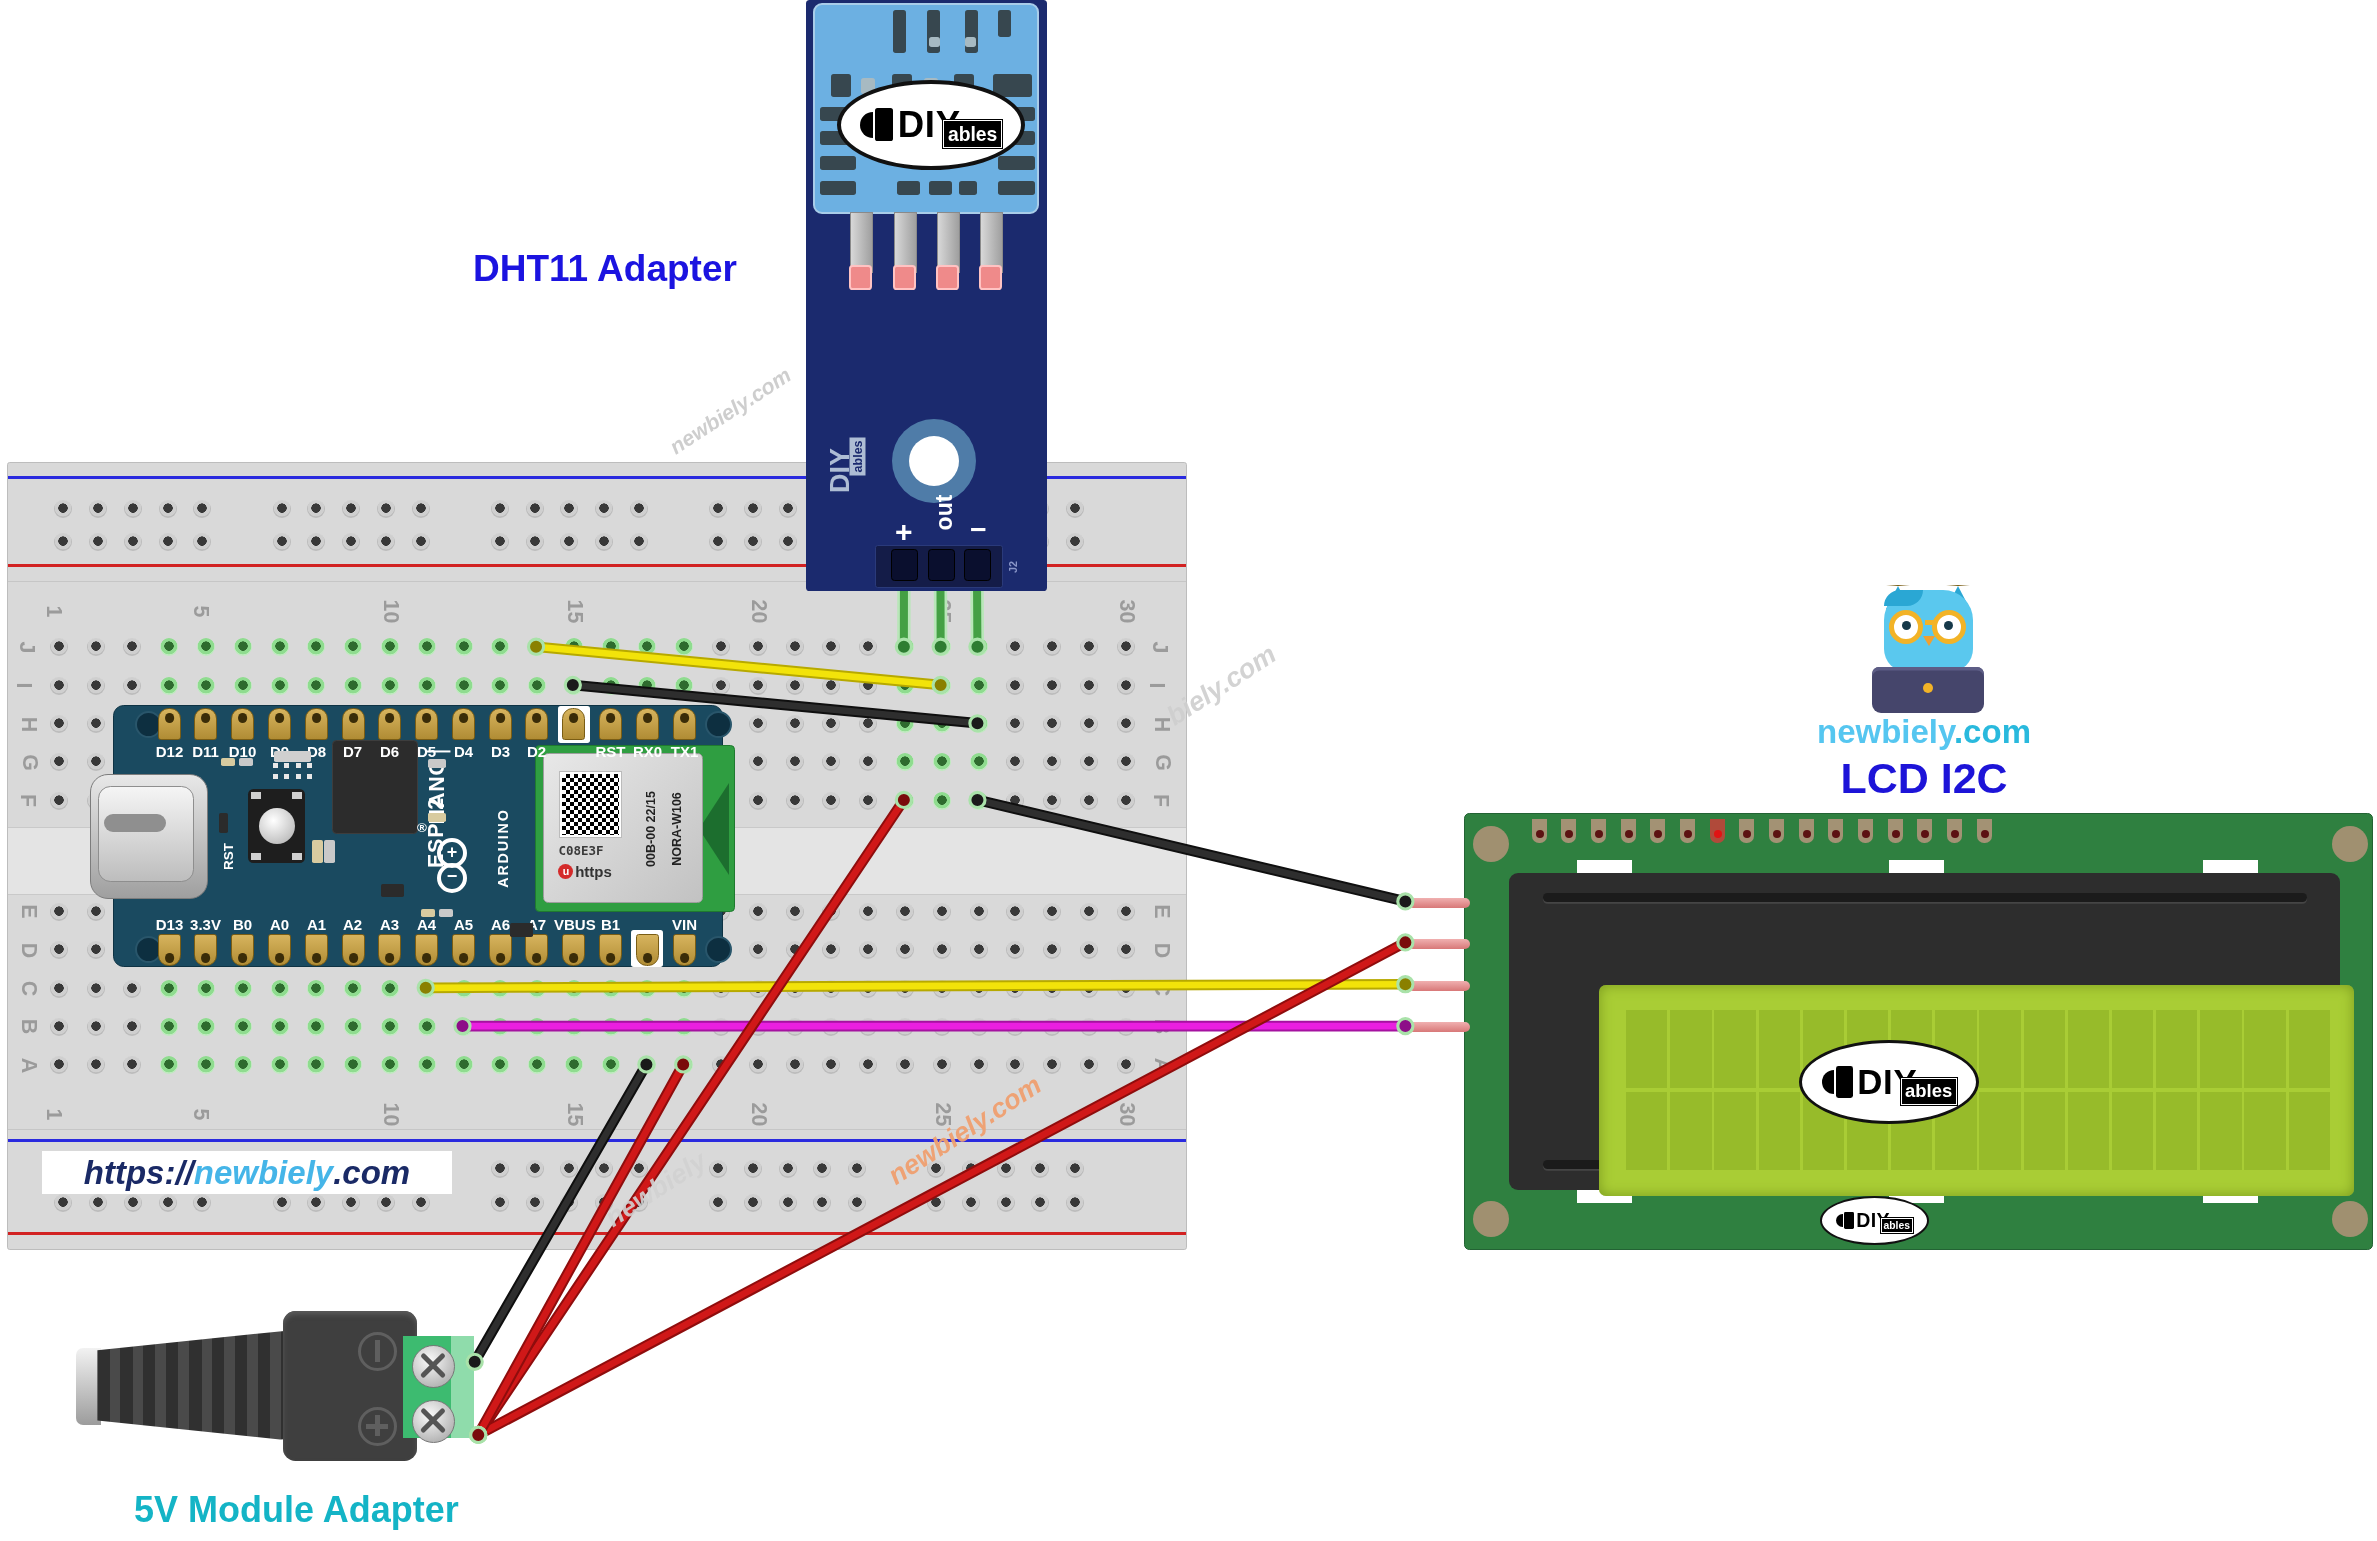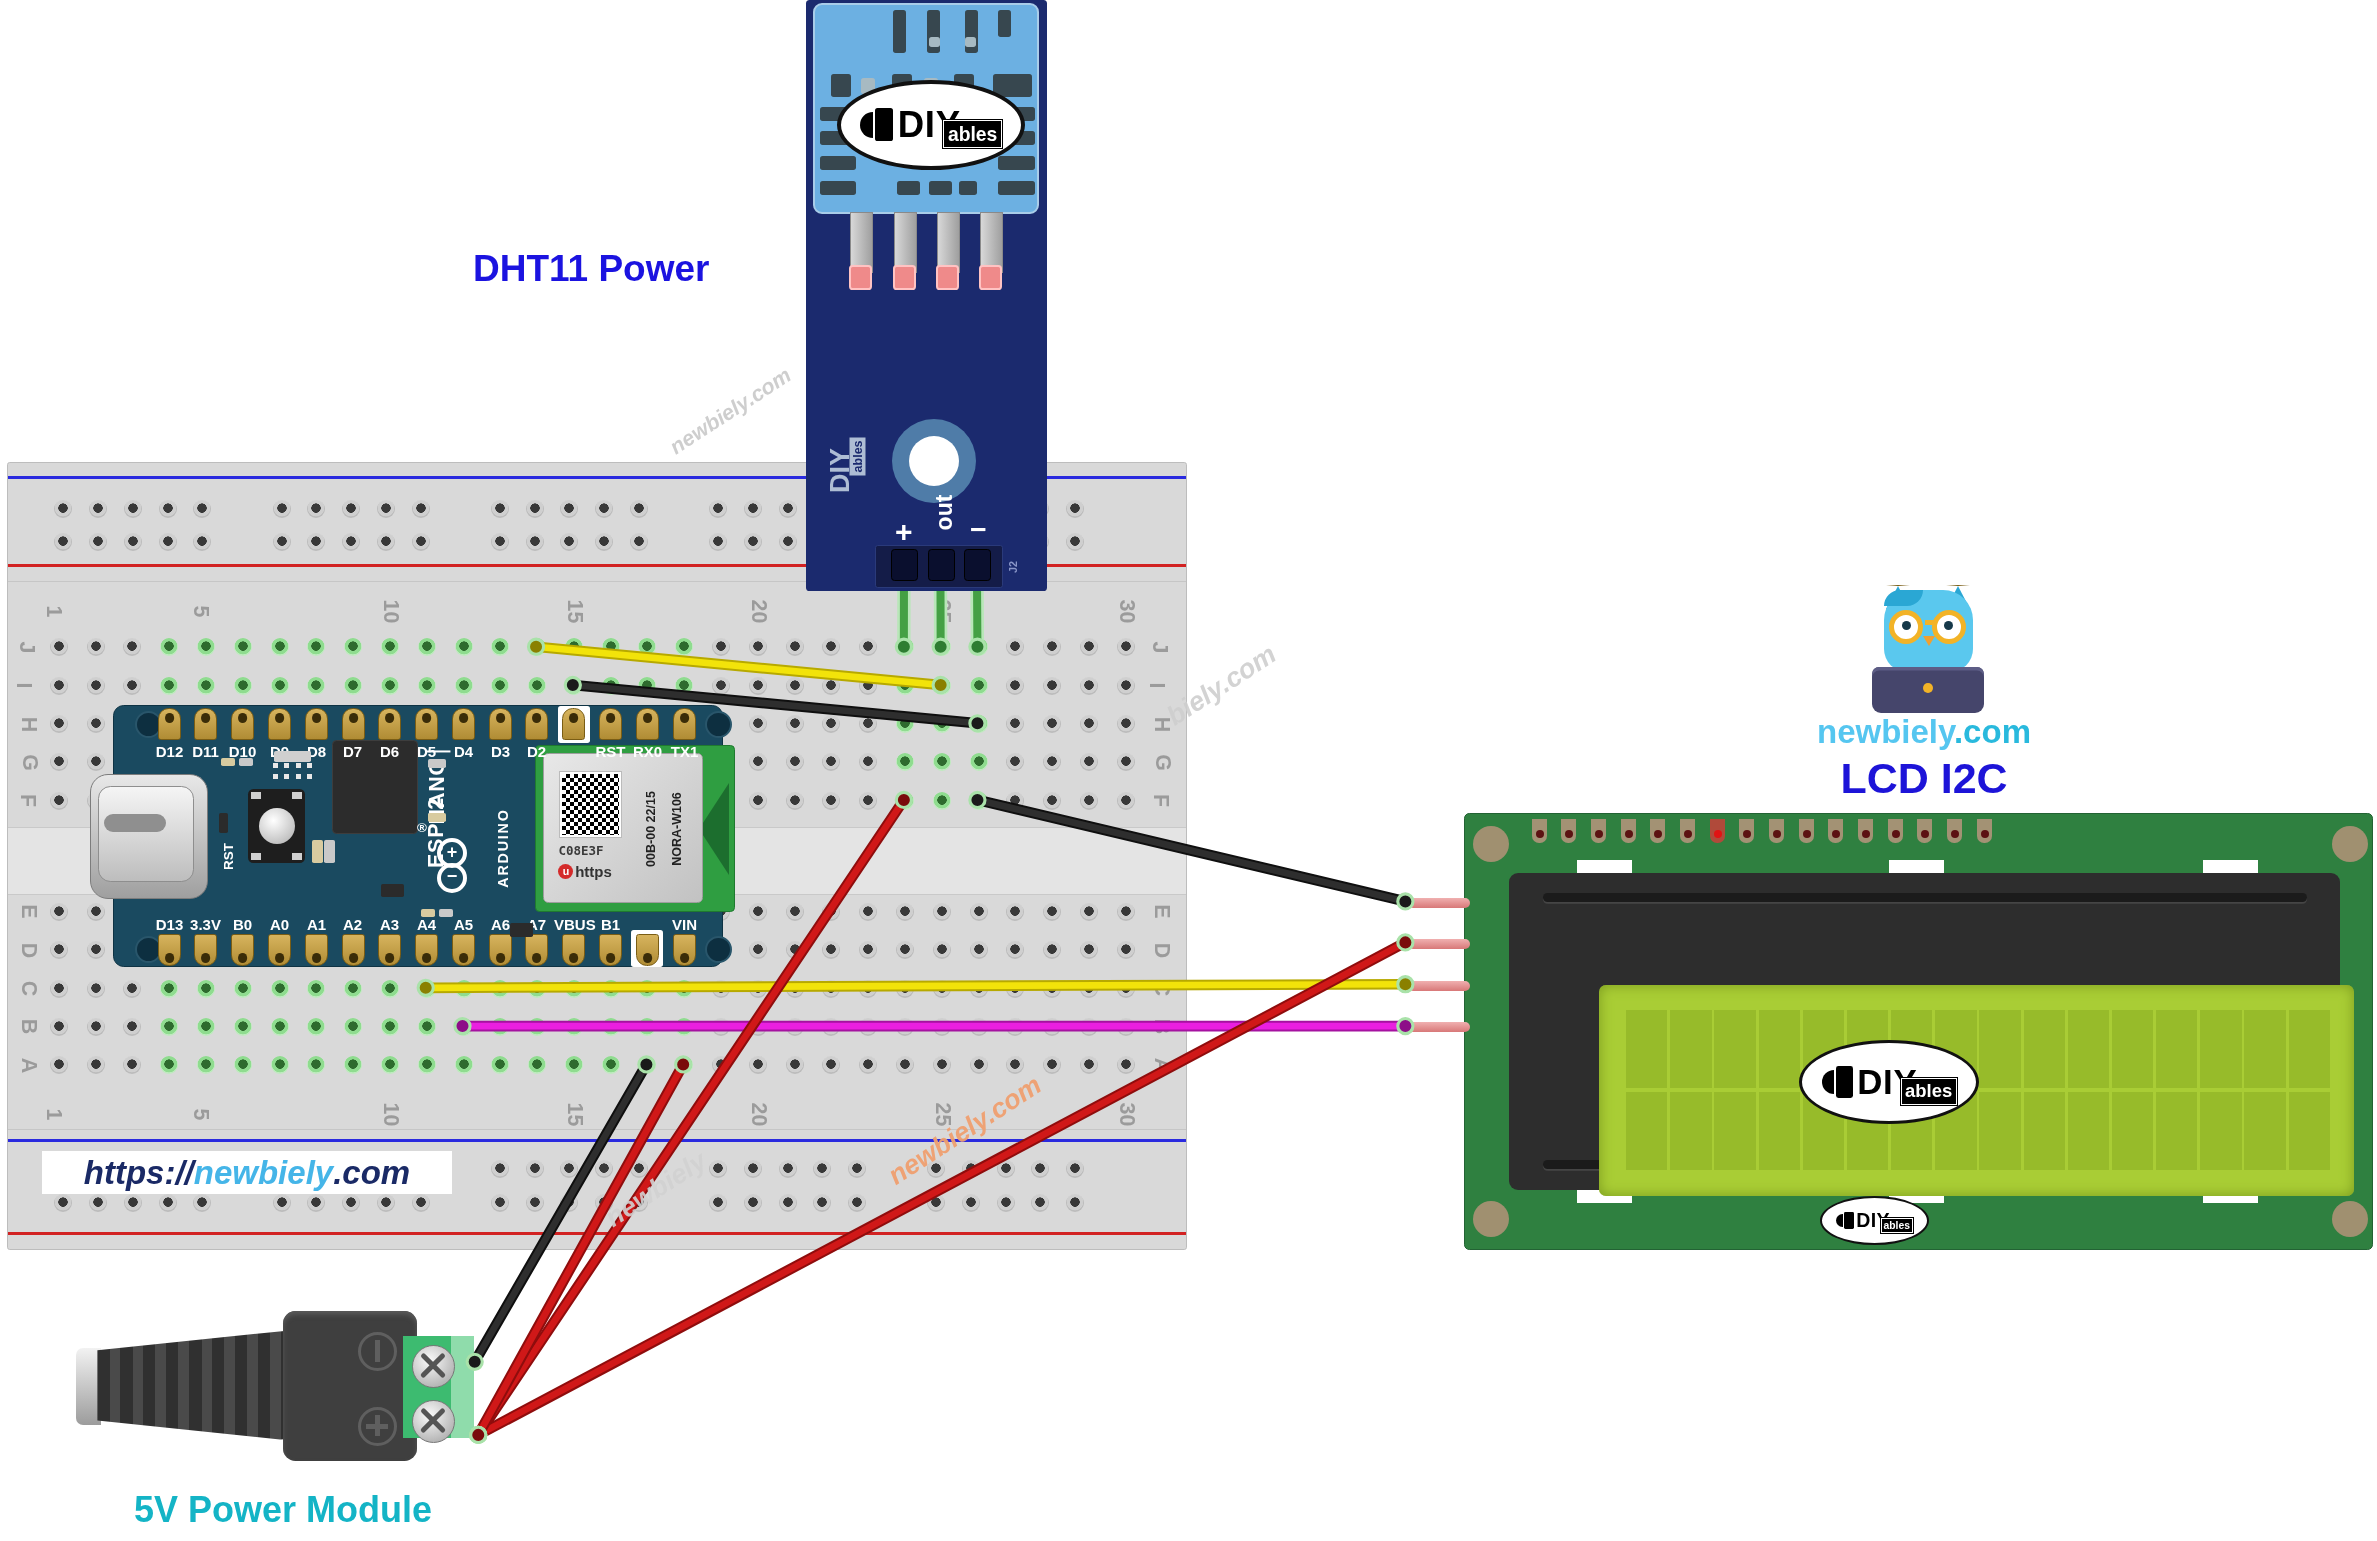--- a/index.html
+++ b/index.html
@@ -1018,21 +1018,21 @@
   <div class="dhtlab" style="left:164px;top:513px;font-size:28.5px;">−</div>
 
   <div id="dht-header">
     <div class="socket" style="left:15px;"></div>
     <div class="socket" style="left:52px;"></div>
     <div class="socket" style="left:88px;"></div>
   </div>
   <div class="dhtlab" style="left:201px;top:561px;font-size:10.7px;color:#8a96c8;transform:rotate(-90deg);">J2</div>
 </div>
 
-<div class="abs biglabel" style="left:473px;top:248px;font-size:37px;color:#1b13e0;">DHT11 Power</div>
+<div class="abs biglabel" style="left:473px;top:248px;font-size:37px;color:#1b13e0;">DHT11 Adapter</div>
 
 <div class="abs" id="owl">
   <div class="ear" style="left:19.6px;"></div>
   <div class="ear" style="left:80px;"></div>
   <div class="head"></div>
   <div class="tuft"></div>
   <div class="eye" style="left:23px;"></div>
   <div class="eye" style="left:66px;"></div>
   <div class="bridge"></div>
   <div class="pupil" style="left:36px;"></div>
@@ -1045,21 +1045,21 @@
   <span style="color:#55c6f0;">newbiely</span><span style="color:#29b9dd;">.com</span>
 </div>
 <div class="abs biglabel" style="left:1808px;top:754px;width:232px;text-align:center;font-size:43px;color:#1d14d8;">LCD I2C</div>
 
 <div class="abs" id="urlbox">
   <span style="color:#1a2a66;">https://</span>
     <span style="color:#45b5e8;">newbiely</span>
     <span style="color:#1a2a66;">.com</span>
 </div>
 
-<div class="abs biglabel" style="left:134px;top:1489px;font-size:36px;color:#14b4c6;">5V Power Module</div>
+<div class="abs biglabel" style="left:134px;top:1489px;font-size:36px;color:#14b4c6;">5V Module Adapter</div>
 
 <div id="wm-layer"></div>
 
 <div class="wm abs" style="left:661px;top:399px;font-size:21.4px;color:#c9c9c9;opacity:0.9;">newbiely.com</div>
 <div class="wm abs" style="left:1160px;top:670px;font-size:27px;color:#cfcfcf;opacity:0.9;">biely.com</div>
 <div class="wm abs" style="left:599px;top:1174px;font-size:27px;color:#d2d2d2;opacity:0.9;">newbiely</div>
 <div class="wm abs" style="left:877px;top:1115px;font-size:27px;color:#f0a070;opacity:0.95;">newbiely.com</div>
 
 
 </body></html>

